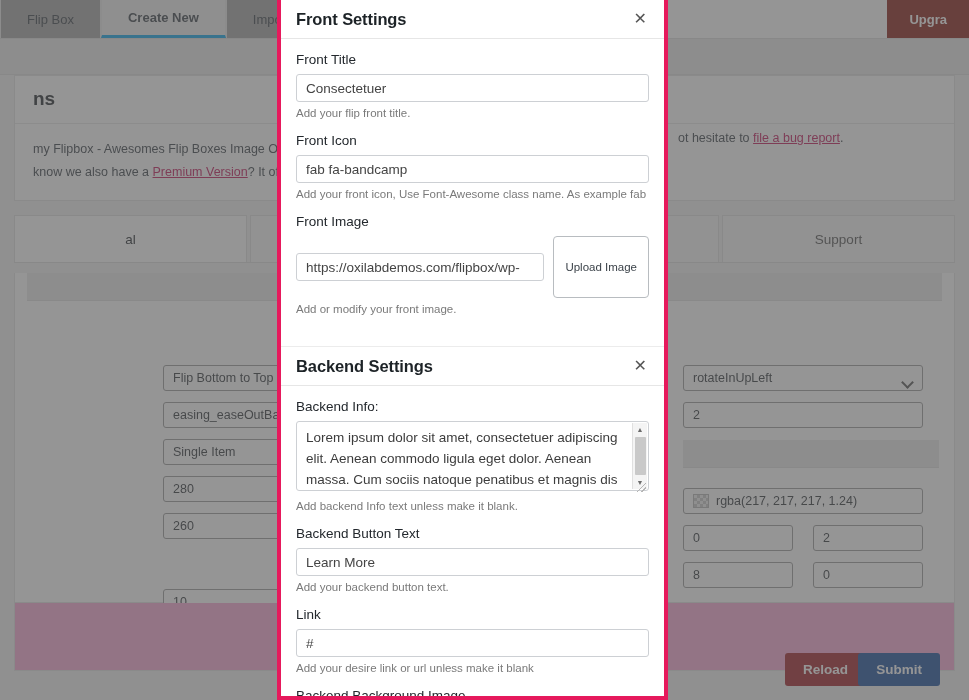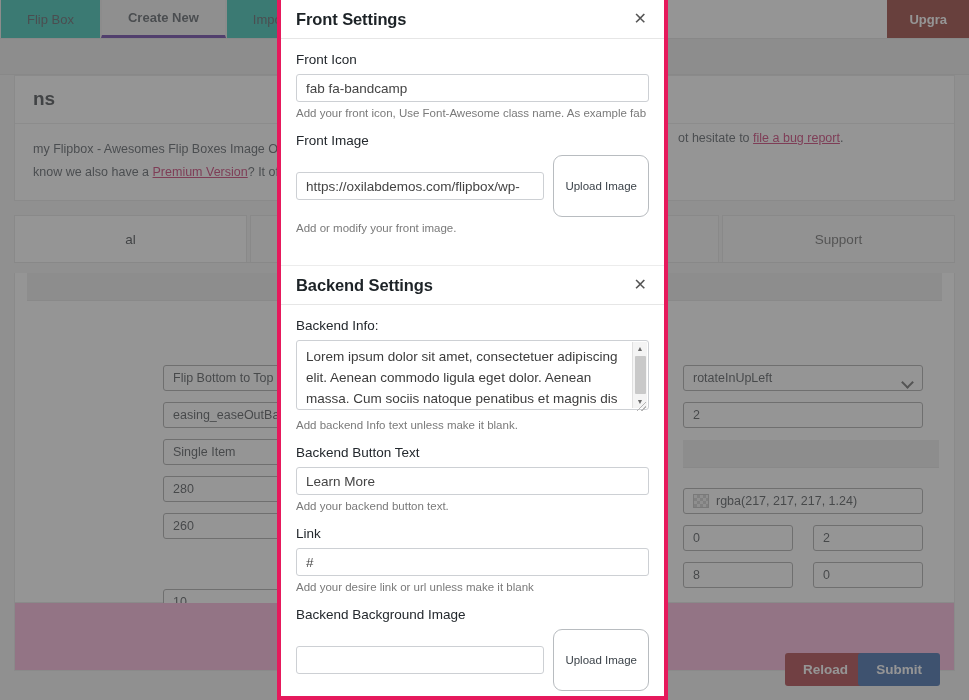--- a/index.html
+++ b/index.html
@@ -25,27 +25,27 @@
     display: flex;
     align-items: stretch;
   }
   .bg-tab {
     padding: 0 26px;
     display: flex; align-items: center;
     font-size: 13px;
     color: #3c434a;
     border-left: 1px solid #e6e6e6;
     border-right: 1px solid #e6e6e6;
-    background: #14b8a6;
+    background: #a3a3a3;
     white-space: nowrap;
   }
   .bg-tab:first-child { border-left: 1px solid #e6e6e6; }
   .bg-tab.active {
     background: #f0f0f0;
-    border-bottom: 3px solid #4c1d95;
+    border-bottom: 3px solid #0ea5e9;
     font-weight: 600;
   }
   .bg-tab-spacer { flex: 1; }
   .bg-upgrade {
     background: #8a2019;
     color: #fff;
     font-size: 13px;
     font-weight: 700;
     display: flex; align-items: center;
     padding: 0 22px;
@@ -232,21 +232,21 @@
     color: #7a7a7a;
     margin: 5px 0 14px;
     white-space: nowrap;
     overflow: hidden;
   }
   .m-row { display: flex; align-items: center; gap: 9px; }
   .m-row .m-input { flex: 1; min-width: 0; }
   .m-upload {
     flex: none;
     border: 1px solid #b8bcc0;
-    border-radius: 9px;
+    border-radius: 4px;
     background: #fff;
     font-size: 11.5px;
     color: #3c434a;
     padding: 24px 11px;
     font-family: "Liberation Sans", sans-serif;
     cursor: pointer;
     white-space: nowrap;
   }
   .m-divider { height: 12px; background: #fff; border-bottom: 1px solid #ececec; }
   .m-ta-wrap { position: relative; }
@@ -421,20 +421,25 @@
 <div id="dim"></div>
 
 <div id="modal">
 
   <div class="m-head">
     <h2>Front Settings</h2>
     <div class="m-close">✕</div>
   </div>
 
   <div class="m-body">
+    <div>
+      <div class="m-label">Front Title</div>
+      <input class="m-input" type="text" value="Consectetuer" style="">
+      <div class="m-help">Add your flip front title.</div>
+    </div>
 
     <div>
       <div class="m-label">Front Icon</div>
       <input class="m-input" type="text" value="fab fa-bandcamp" style="">
       <div class="m-help">Add your front icon, Use Font-Awesome class name. As example fab fa-facebook-f</div>
     </div>
 
     <div>
       <div class="m-label">Front Image</div>
       <div class="m-row">

